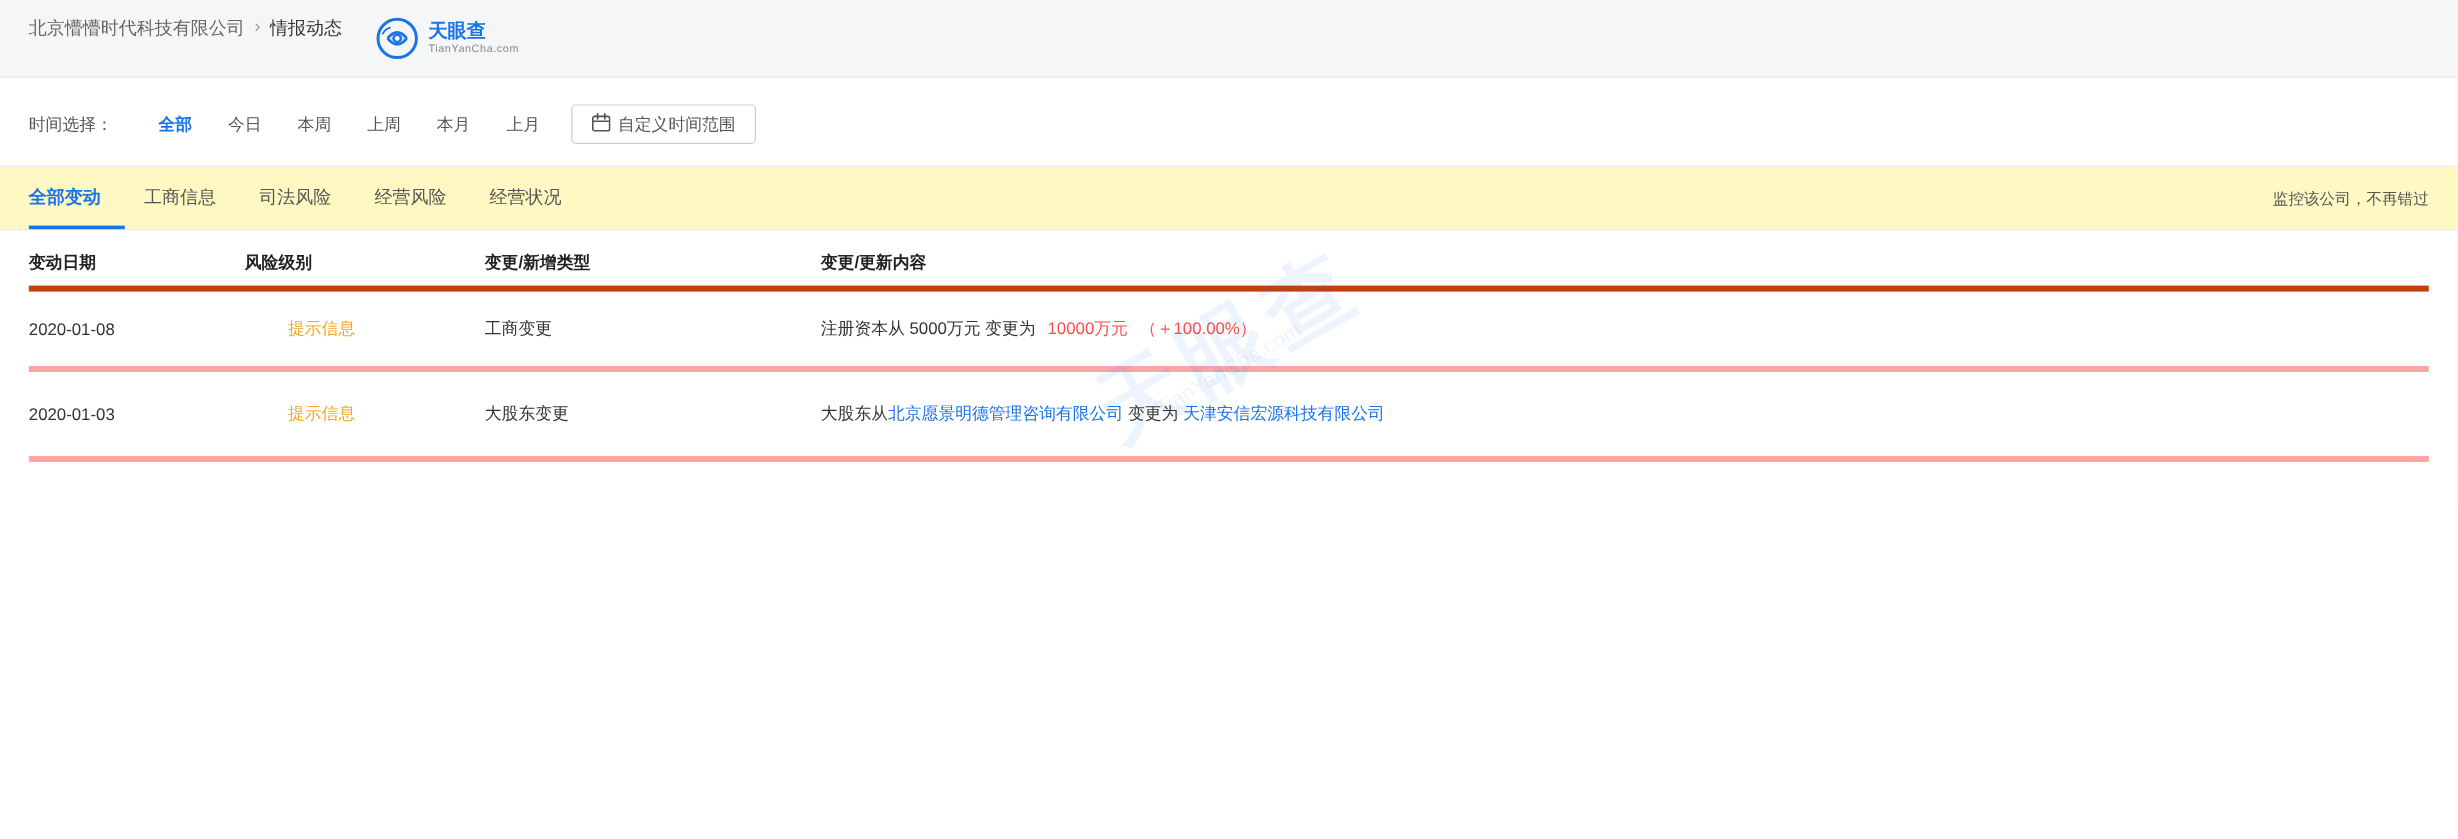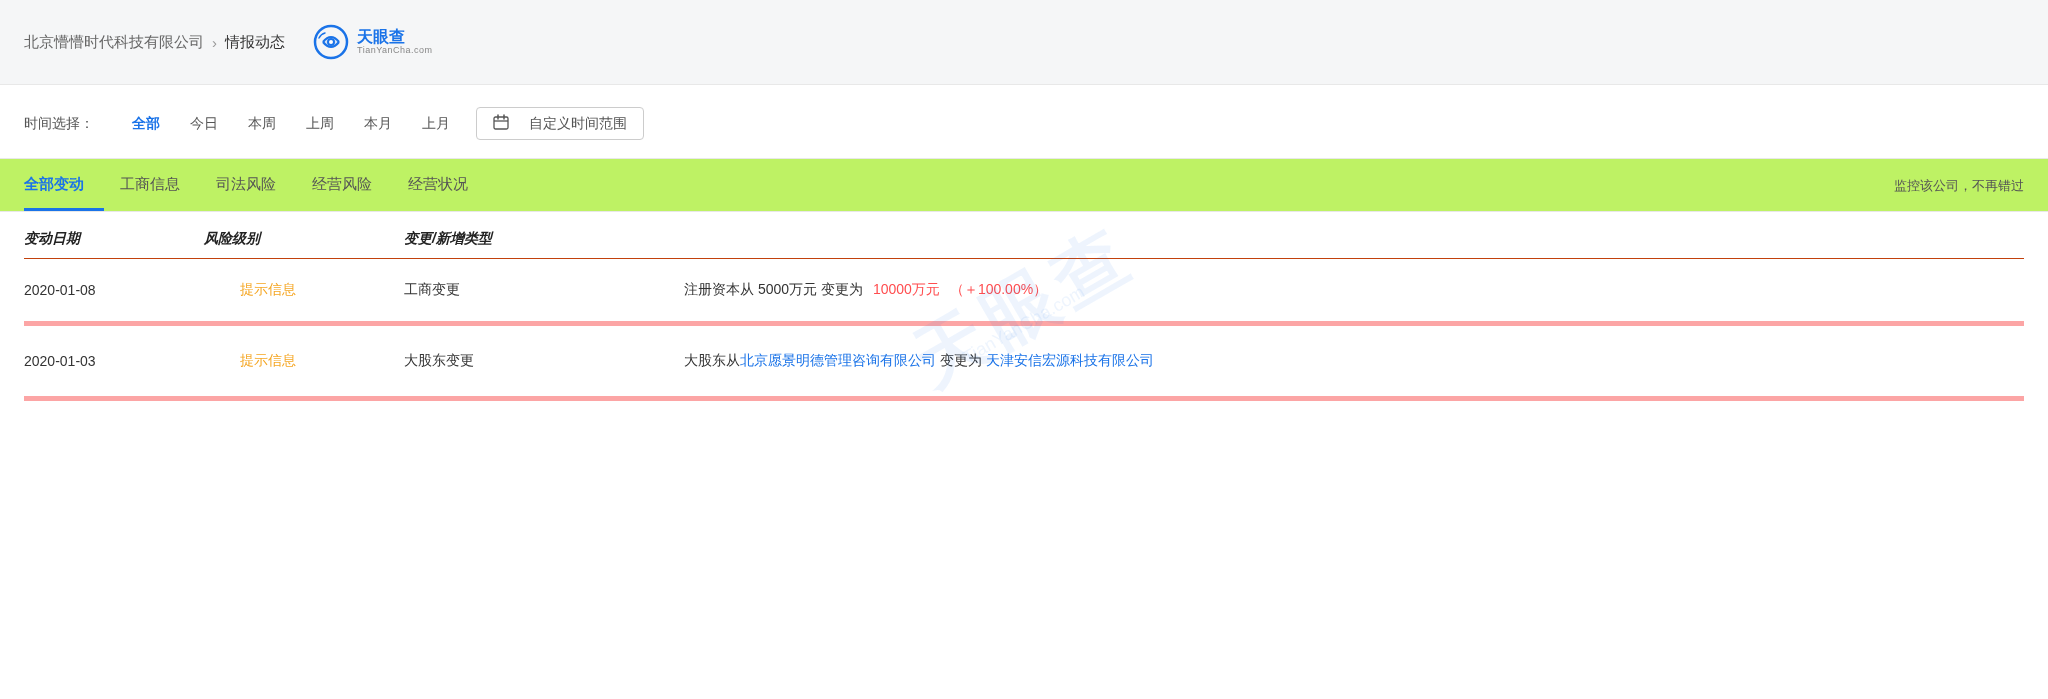--- a/index.html
+++ b/index.html
@@ -12,23 +12,22 @@
 
     .page-wrapper {
       background: #fff;
       min-height: 699px;
       width: 100%;
     }
 
     
     .header-bar {
       background: #f5f6f7;
-      padding: 24px 24px;
-      display: flex;
-      align-items: center;
+      padding: 14px 24px;
+      display: flex;
       gap: 8px;
       border-bottom: 1px solid #e8e8e8;
     }
     .breadcrumb-company {
       color: #666;
       font-size: 15px;
     }
     .breadcrumb-sep {
       color: #999;
       font-size: 15px;
@@ -96,30 +95,30 @@
       margin-left: 14px;
       padding: 6px 16px;
       border: 1px solid #ccc;
       background: #fff;
       border-radius: 4px;
       cursor: pointer;
       color: #555;
       font-size: 14px;
       display: flex;
       align-items: center;
-      gap: 20px;
+      gap: 6px;
     }
 
     
     .tab-bar {
       padding: 0 24px;
       display: flex;
       align-items: center;
       border-bottom: 1px solid #e8e8e8;
-      background: #bef264;
+      background: #fef9c3;
       position: relative;
     }
     .tab-item {
       padding: 16px 20px 14px 0;
       margin-right: 16px;
       font-size: 15px;
       color: #555;
       cursor: pointer;
       position: relative;
       border-bottom: 3px solid transparent;
@@ -141,22 +140,21 @@
     
     .data-table {
       width: 100%;
       background: #fff;
       padding: 0 24px;
     }
     .table-header-row {
       display: grid;
       grid-template-columns: 180px 200px 280px 1fr;
       padding: 18px 0 10px 0;
-      border-bottom: 1px solid #c2410c;
-      font-style: italic;
+      border-bottom: 5px solid #c2410c;
     }
     .table-header-cell {
       font-size: 14px;
       font-weight: 700;
       color: #222;
     }
     .table-data-row {
       display: grid;
       grid-template-columns: 180px 200px 280px 1fr;
       padding: 22px 0;
@@ -282,20 +280,21 @@
   </div>
 
   <div class="data-table watermark-container">
     <div class="watermark">天眼查</div>
     <div class="watermark-sub">TianYanCha.com</div>
 
     <div class="table-header-row">
       <div class="table-header-cell">变动日期</div>
       <div class="table-header-cell">风险级别</div>
       <div class="table-header-cell">变更/新增类型</div>
+      <div class="table-header-cell">变更/更新内容</div>
     </div>
 
     <div class="table-data-row">
       <div class="table-cell">2020-01-08</div>
       <div class="table-cell">
         <span class="risk-hint">提示信息</span>
       </div>
       <div class="table-cell">工商变更</div>
       <div class="table-cell">
         <span>注册资本从 5000万元 变更为 </span>

